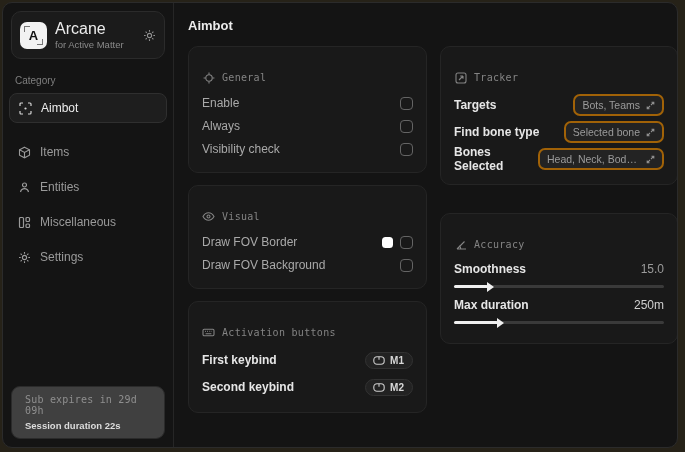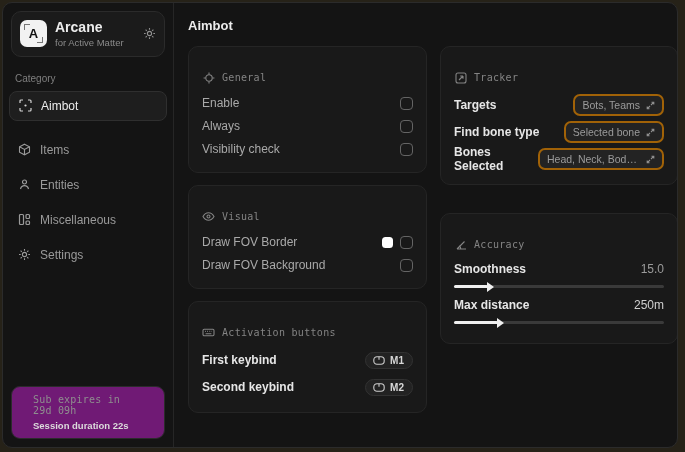--- a/index.html
+++ b/index.html
@@ -22,40 +22,40 @@
     width:27px; height:27px; background:#f2f2f2; border-radius:7px; position:relative;
     display:flex; align-items:center; justify-content:center;
     color:#111; font-weight:bold; font-size:13px; flex:0 0 27px;
   }
   .logo::before, .logo::after{
     content:""; position:absolute; width:5px; height:5px; opacity:.55;
   }
   .logo::before{ left:4px; top:4px; border-left:1.5px solid #111; border-top:1.5px solid #111;}
   .logo::after{ right:4px; bottom:4px; border-right:1.5px solid #111; border-bottom:1.5px solid #111;}
   .brand-text { flex:1; min-width:0; }
-  .brand-title { color:#ececec; font-size:14px; font-weight:bold; line-height:1.25; }
+  .brand-title { color:#ececec; font-size:16px; font-weight:normal; line-height:1.25; }
   .brand-sub { color:#8b8b8b; font-size:9.5px; line-height:1.3; }
   .brand-gear { flex:0 0 auto; display:flex; align-items:center; }
 
   .cat-label { color:#7f7f7f; font-size:10px; margin:8px 12px 7px 12px; }
 
   .nav { display:flex; flex-direction:column; padding:0 6px; }
   .nav-item {
     display:flex; align-items:center; gap:9px; height:28px; padding:0 8px;
     color:#9a9a9a; font-size:12px; border-radius:8px; cursor:pointer; margin-bottom:1px;
   }
   .nav-item.selected {
     background:#1e1e1e; border:1px solid #2f2f2f; color:#ececec; height:30px; margin-bottom:9px;
   }
   .nav-icon { width:14px; height:14px; display:flex; align-items:center; justify-content:center; flex:0 0 14px; }
   .nav-item:not(.selected){ margin-top:6px; }
 
   .sb-spacer { flex:1; }
   .sb-footer {
-    margin:8px; padding:7px 21px; border:1px solid #2b2b2b; border-radius:9px; background:#701a75;
+    margin:8px; padding:7px 13px; border:1px solid #2b2b2b; border-radius:9px; background:#404040;
   }
   .sb-footer-l1 { font-family:"DejaVu Sans Mono", monospace; color:#8f8f8f; font-size:10px; letter-spacing:.2px; }
   .sb-footer-l2 { color:#dcdcdc; font-size:9.5px; font-weight:bold; margin-top:4px; }
 
   
   .main { flex:1; padding:12px 14px; overflow:hidden; }
   .page-title { color:#ececec; font-size:13px; font-weight:bold; margin:3px 0 13px 0; }
   .cols { display:flex; gap:13px; align-items:flex-start; }
   .col-left { width:239px; flex:0 0 239px; display:flex; flex-direction:column; gap:12px; }
   .col-right { width:238px; flex:0 0 238px; display:flex; flex-direction:column; gap:28px; }
@@ -343,21 +343,21 @@
               <span class="row-label strong">Smoothness</span>
               <span class="slider-value dim">15.0</span>
             </div>
             <div class="track">
               <div class="fill" style="width: 16%;"></div>
             </div>
           </div>
 
           <div class="slider-row" style="margin-bottom:0">
             <div class="slider-head">
-              <span class="row-label strong">Max distance</span>
+              <span class="row-label strong">Max duration</span>
               <span class="slider-value">250m</span>
             </div>
             <div class="track">
               <div class="fill" style="width: 21%;"></div>
             </div>
           </div>
         </div>
 
       </div>
     </div>

